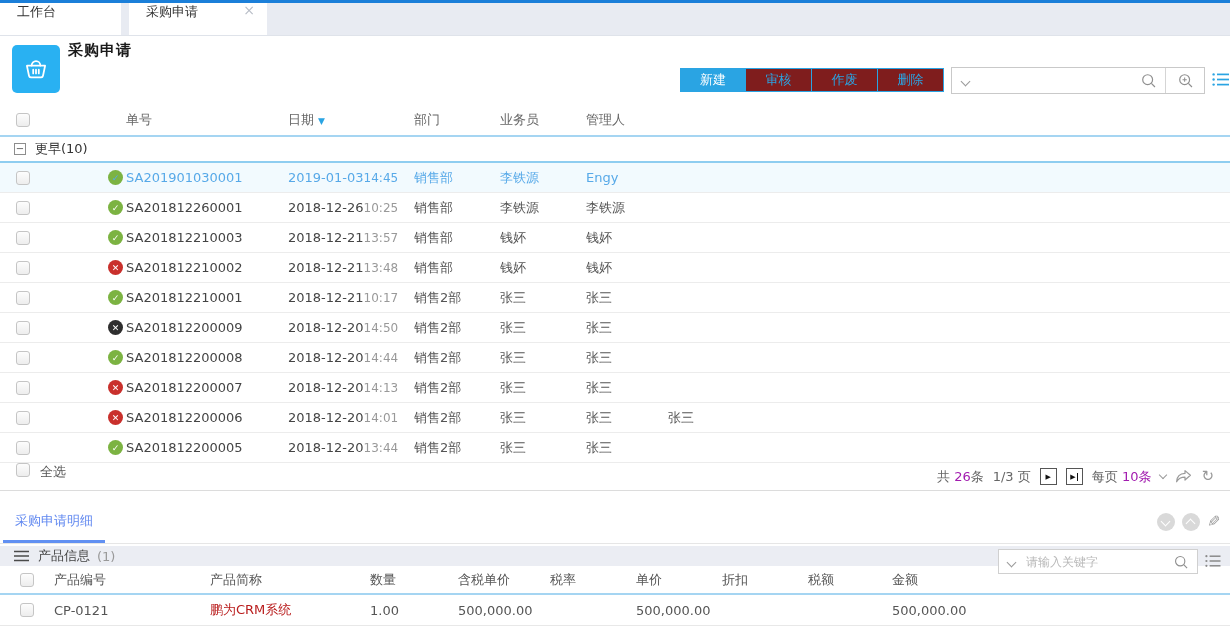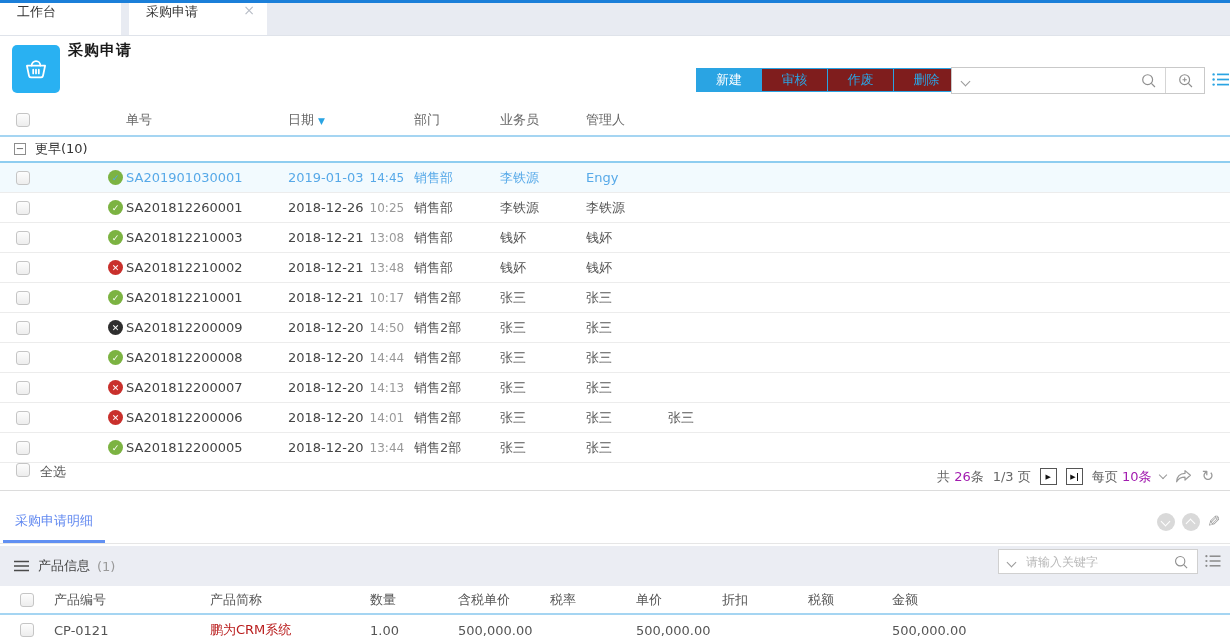--- a/index.html
+++ b/index.html
@@ -17,21 +17,21 @@
   
   .hd{position:relative;height:69px;background:#fff}
   .appicon{position:absolute;left:12px;top:9px;width:48px;height:48px;border-radius:5px;background:#29b1f2;display:flex;align-items:center;justify-content:center}
   .titleblk{position:absolute;left:68px;top:5px}
   .page-title{font-size:15px;font-weight:bold;color:#1a1a1a;letter-spacing:1px}
   .filter-row{display:flex;margin-top:7px}
   .filter-select{width:200px;height:26px;border:1px solid #c9c9c9;display:flex;align-items:center;gap:10px;padding:0 9px;color:#9a9a9a;box-sizing:border-box;font-size:13px}
   .user-select{width:60px;height:26px;border:1px solid #c9c9c9;border-left:none;display:flex;align-items:center;justify-content:center;gap:10px;box-sizing:border-box}
   .chev{display:inline-block;width:6px;height:6px;border-right:1.4px solid #9a9a9a;border-bottom:1.4px solid #9a9a9a;transform:rotate(45deg);margin-top:-3px}
   .chev.small{width:5px;height:5px}
-  .btn-group{position:absolute;left:696px;top:32px;display:flex}
+  .btn-group{position:absolute;left:680px;top:32px;display:flex}
   .abtn{width:66px;height:24px;line-height:22px;text-align:center;color:#2aa4e3;border:1px solid #2aa4e3;border-left:none;font-size:13px;background:#7f1d1d;box-sizing:border-box;cursor:pointer}
   .abtn:first-child{border-left:1px solid #2aa4e3}
   .abtn.primary{background:#2aa4e3;color:#fff}
   .search-box{position:absolute;left:951px;top:31px;width:254px;height:27px;border:1px solid #c9c9c9;display:flex;align-items:center;box-sizing:border-box;background:#fff}
   .search-box .chevwrap{padding:0 10px}
   .search-box input{flex:1;border:none;outline:none;font-size:12px;min-width:0;color:#555;background:transparent}
   .mag{padding:0 8px;display:flex;align-items:center}
   .vdiv{width:1px;align-self:stretch;background:#d5d5d5}
   .advmag{width:38px;display:flex;align-items:center;justify-content:center}
   .toplist{position:absolute;left:1212px;top:36px}
@@ -44,42 +44,42 @@
   .group-row{height:24px;display:flex;align-items:center;gap:9px;padding-left:14px;border-bottom:2px solid #8ecdf0;font-size:13px;color:#333;background:#fff}
   .minusbox{width:12px;height:12px;border:1px solid #8d8d8d;color:#555;display:flex;align-items:center;justify-content:center;font-size:10px;line-height:1;box-sizing:border-box}
   .row{height:29px;border-bottom:1px solid #ececec;font-size:13px;color:#444}
   .row .name{color:#555}
   .row.selected{background:#f2fafe}
   .row.selected span{color:#57a9e8 !important}
   .status{width:15px;height:15px;border-radius:50%;color:#fff;font-size:9px;display:flex;align-items:center;justify-content:center;font-weight:bold;margin-left:8px}
   .status.approved{background:#7cb342}
   .status.rejected{background:#c9302c}
   .status.voided{background:#2e2e2e}
-  .dtime{color:#999;margin-left:6px;font-size:12px}
+  .dtime{color:#999;font-size:12px}
 
   
   .tfooter{height:27px;border-bottom:1px solid #dcdcdc;position:relative;display:flex;align-items:flex-start;color:#555;font-size:13px}
   .selall{margin-left:10px}
   .pag{position:absolute;right:16px;top:0;height:100%;display:flex;align-items:center;gap:9px;color:#666}
   .blue{color:#a21caf}
   .pgbox{width:15px;height:15px;border:1px solid #555;display:flex;align-items:center;justify-content:center;font-size:7px;color:#111;gap:1px}
   .pgbar{display:inline-block;width:1.5px;height:8px;background:#111}
   .gicon{color:#999;font-size:15px;line-height:1}
 
   
   .gap{height:10px}
   .dtabs{height:42px;border-bottom:1px solid #e6e6e6;position:relative}
   .dtab{position:absolute;left:3px;top:0;height:39px;display:flex;align-items:center;padding:0 12px;color:#5f87f0;font-size:13px;border-bottom:3px solid #6190f2}
   .dicons{position:absolute;right:10px;top:11px;display:flex;gap:7px;align-items:center}
   .circbtn{width:18px;height:18px;border-radius:50%;background:#d9d9d9;display:flex;align-items:center;justify-content:center}
   .circbtn .chev{border-color:#fff;margin-top:-1px}
   .circbtn .chev.up{transform:rotate(-135deg);margin-top:3px}
   .pencil{color:#9b9b9b;font-size:16px;transform:scaleX(-1)}
 
-  .pbar{height:40px;background:#ebedf3;margin-top:2px;position:relative;display:flex;align-items:center;font-size:13px;color:#444}
+  .pbar{height:20px;background:#ebedf3;margin-top:2px;position:relative;display:flex;align-items:center;font-size:13px;color:#444}
   .pbar .ttl{margin-left:9px}
   .pbar .cnt{margin-left:7px;color:#999}
   .hamb{margin-left:14px;display:flex}
   .psearch{position:absolute;left:998px;top:3px;width:200px;height:25px;background:#fff;border:1px solid #d0d0d0;display:flex;align-items:center;box-sizing:border-box}
   .psearch .chevwrap{padding:0 9px}
   .psearch input{flex:1;border:none;outline:none;font-size:12px;min-width:0;color:#555;background:transparent}
   .psearch input::placeholder{color:#b8b8b8}
   .plist{position:absolute;left:1205px;top:8px}
 
   .g11{display:grid;grid-template-columns:44px 156px 160px 88px 92px 86px 86px 86px 84px 86px auto;align-items:center}
@@ -192,21 +192,21 @@
         <span><span class="ddate">2018-12-26</span><span class="dtime">10:25</span></span>
         <span class="name">销售部</span>
         <span class="name">李铁源</span>
         <span class="name">李铁源</span>
         <span class="name"></span>
       </div>
       <div class="g8 row">
         <span class="cb"></span>
         <span class="status approved">✓</span>
         <span class="no">SA201812210003</span>
-        <span><span class="ddate">2018-12-21</span><span class="dtime">13:08</span></span>
+        <span><span class="ddate">2018-12-21</span><span class="dtime">13:57</span></span>
         <span class="name">销售部</span>
         <span class="name">钱妚</span>
         <span class="name">钱妚</span>
         <span class="name"></span>
       </div>
       <div class="g8 row">
         <span class="cb"></span>
         <span class="status rejected">✕</span>
         <span class="no">SA201812210002</span>
         <span><span class="ddate">2018-12-21</span><span class="dtime">13:48</span></span>

